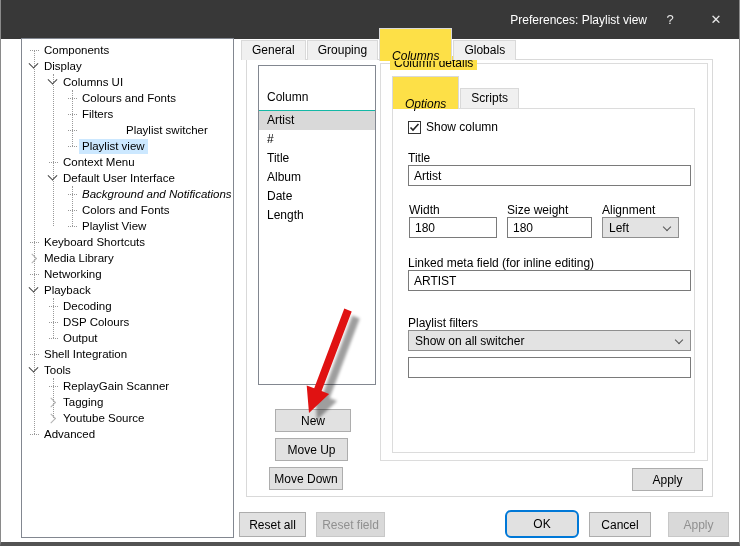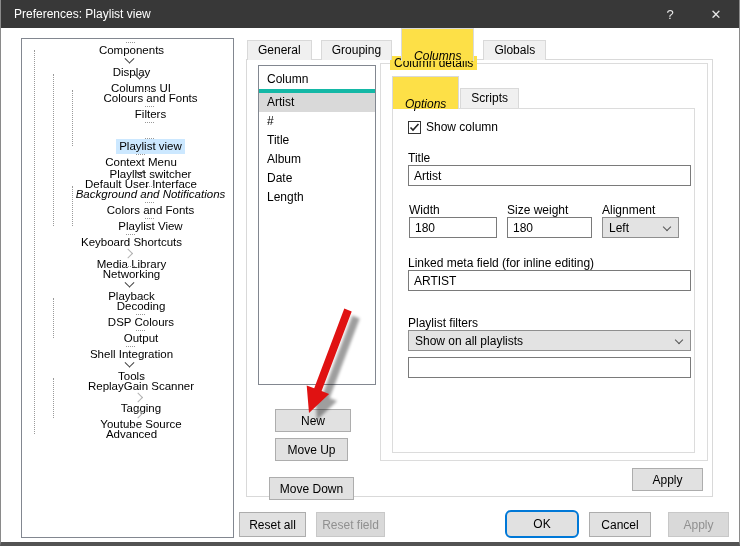--- a/index.html
+++ b/index.html
@@ -11,58 +11,58 @@
     background: #fff;
   }
   .window {
     position: relative; width: 740px; height: 546px;
     background: #fff; overflow: hidden;
     border-left: 1px solid #8a8a8a; border-right: 1px solid #8a8a8a;
     border-bottom: 4px solid #535353;
   }
   
   .titlebar {
-    position: absolute; left: 0; top: 0; width: 100%; height: 28px;
-    background: #383838; color: #fff; display: flex; align-items: center;
+    position: absolute; left: 0; top: 0; width: 100%; height: 39px;
+    background: #383838; color: #fff; display: flex; align-items: center; text-align: right;
   }
   .titlebar .title { flex: 1; padding-left: 13px; font-size: 12px; }
   .tb-btn { width: 46px; height: 31px; display: flex; align-items: center; justify-content: center; color: #e8e8e8; font-size: 13px; cursor: default; }
   
   .tree {
     position: absolute; left: 20px; top: 38px; width: 213px; height: 500px;
     border: 1px solid #828790; background: #fff; overflow: hidden;
     padding-top: 3px; font-size: 11.5px;
   }
-  .tree-row { height: 16px; display: flex; align-items: center; white-space: nowrap; position: relative; z-index: 1; flex-direction: column; }
+  .tree-row { height: 16px; display: flex; align-items: center; white-space: nowrap; position: relative; z-index: 1; }
   .tree-label { padding: 1px 3px; line-height: 13px; }
   .tree-label.sel { background: #cce8ff; }
   .stub { display: inline-block; width: 9px; border-top: 1px dotted #989898; margin-right: 2px; flex: none; }
   .chev { display: inline-block; width: 7px; height: 7px; flex: none; margin-right: 4px; }
   .chev.exp { border-right: 1.6px solid #3c3c3c; border-bottom: 1.6px solid #3c3c3c; transform: rotate(45deg) translate(-2px,-2px); }
   .chev.col { border-right: 1.6px solid #b2b2b2; border-bottom: 1.6px solid #b2b2b2; transform: rotate(-45deg) translate(-1px,-1px); }
   .guide { position: absolute; width: 0; border-left: 1px dotted #9a9a9a; z-index: 0; }
   
   .tabs { position: absolute; display: flex; align-items: flex-end; z-index: 3; }
-  .tabs-outer { left: 246px; top: 37px; height: 23px; gap: 8px; }
+  .tabs-outer { left: 240px; top: 37px; height: 23px; }
   .tab {
     background: #f0f0f0; border: 1px solid #d9d9d9; border-bottom: none;
     padding: 0 10px; height: 20px; line-height: 19px; margin-right: 1px; cursor: default;
   }
   .tab.active { background: #fde047; height: 23px; line-height: 22px; padding: 16px 12px; margin-bottom: -1px; position: relative; z-index: 4; font-style: italic; }
   
   .page {
     position: absolute; left: 245px; top: 59px; width: 467px; height: 438px;
     border: 1px solid #d9d9d9; background: #fff;
   }
   
   .column-list {
     position: absolute; left: 11px; top: 5px; width: 118px; height: 320px;
     border: 1px solid #828790; background: #fff; overflow: hidden;
   }
-  .column-list .list-header { height: 27px; line-height: 26px; padding-left: 8px; border-bottom: 4px solid #14b8a6; }
+  .column-list .list-header { height: 27px; line-height: 26px; padding-left: 8px; border-bottom: 1px solid #14b8a6; margin-top: 18px; }
   .list-row { height: 19px; line-height: 19px; padding-left: 8px; }
   .list-row.sel { background: #d9d9d9; }
   
   .btn {
     position: absolute; background: #e1e1e1; border: 1px solid #adadad;
     font-family: inherit; font-size: 12px; text-align: center; color: #000;
     display: flex; align-items: center; justify-content: center; cursor: default;
   }
   .btn.disabled { background: #d9d9d9; border-color: #c8c8c8; color: #909090; }
   .btn.focused { border: 2px solid #0078d7; }
@@ -234,21 +234,21 @@
           <div class="list-row">#</div>
           <div class="list-row">Title</div>
           <div class="list-row">Album</div>
           <div class="list-row">Date</div>
           <div class="list-row">Length</div>
         </div>
     </div>
 
     <div class="btn" style="left:28px; top:349px; width:76px; height:23px;">New</div>
     <div class="btn" style="left:28px; top:378px; width:73px; height:23px;">Move Up</div>
-    <div class="btn" style="left:22px; top:417px; width:85px; height:23px;">Move Down</div>
+    <div class="btn" style="left:22px; top:407px; width:74px; height:23px;">Move Down</div>
 
     <div class="groupbox">
       <div class="group-label">Column details</div>
 
       <div class="tabs tabs-inner">
           <div class="tab active">Options</div>
           <div class="tab">Scripts</div>
         </div>
 
       <div class="inner-page">
@@ -275,21 +275,21 @@
         <div class="combo" style="left:209px; top:108px; width:77px;">
           <span>Left</span>
           <span class="combo-chev"></span>
         </div>
 
         <div class="lbl" style="left:15px; top:147px;">Linked meta field (for inline editing)</div>
         <input class="tbox" style="left: 15px; top: 161px; width: 283px;" value="ARTIST">
 
         <div class="lbl" style="left:15px; top:207px;">Playlist filters</div>
         <div class="combo" style="left:15px; top:221px; width:283px;">
-          <span>Show on all playlists</span>
+          <span>Show on all switcher</span>
           <span class="combo-chev"></span>
         </div>
 
         <input class="tbox" style="left: 15px; top: 248px; width: 283px;" value="">
       </div>
     </div>
 
     <div class="btn" style="left:385px; top:408px; width:71px; height:23px;">Apply</div>
   </div>
 

